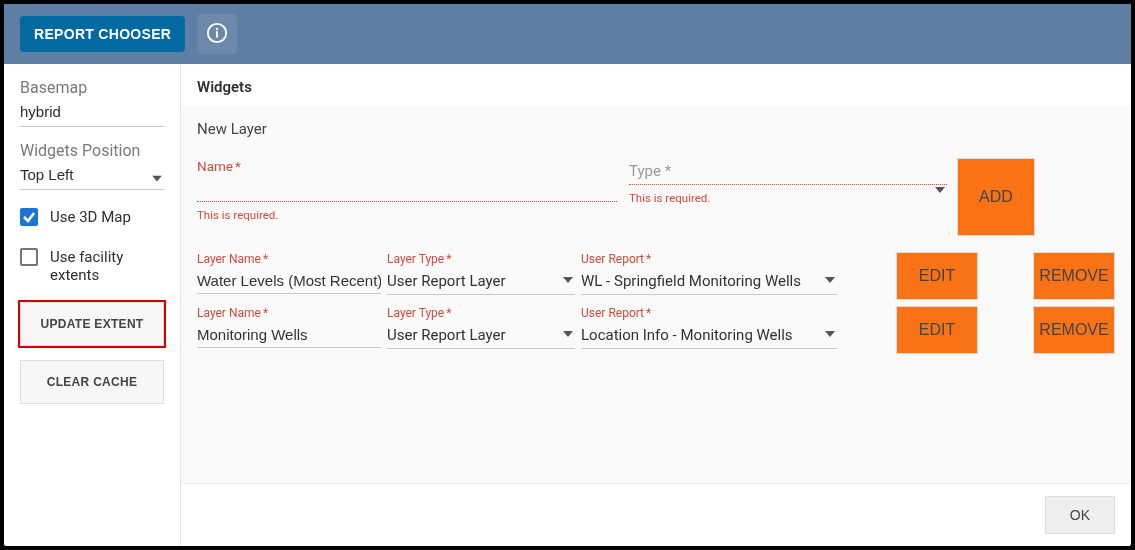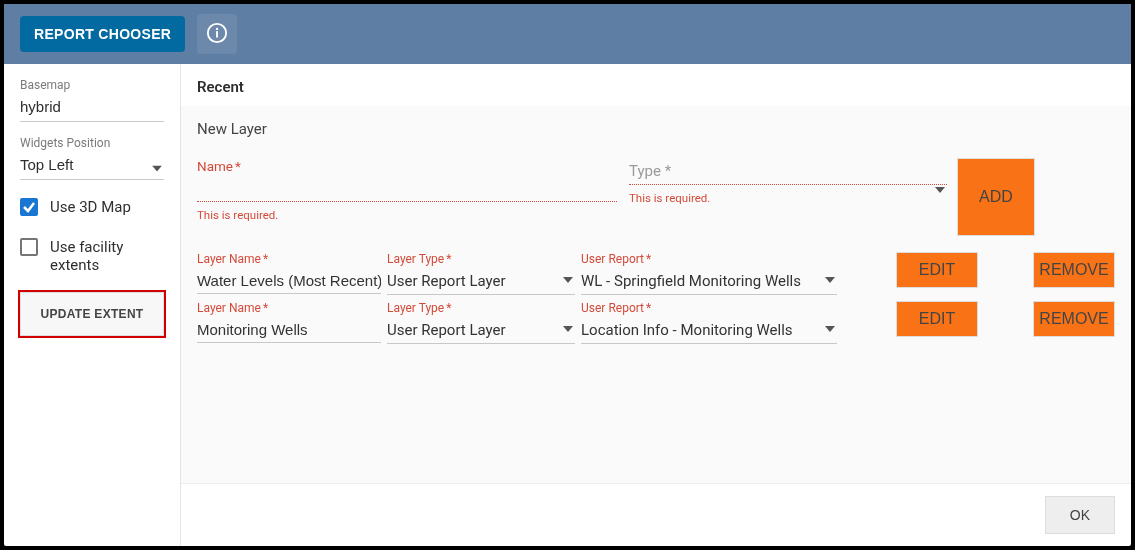--- a/index.html
+++ b/index.html
@@ -71,21 +71,21 @@
     flex-direction: column;
     gap: 14px;
   }
   .sidebar h3 {
     font-size: 16px;
     font-weight: 600;
     color: #2f2f2f;
     margin-bottom: 4px;
   }
   .field-label-small {
-    font-size: 12px;
+    font-size: 16px;
     color: #7a7a7a;
     margin-bottom: 2px;
   }
   .field-input {
     width: 100%;
     border: none;
     border-bottom: 1px solid #c8c8c8;
     font-size: 15px;
     padding: 4px 0 6px 0;
     background: transparent;
@@ -218,21 +218,21 @@
 
   .btn-add, .btn-small {
     border: 1px solid #ddd;
     background: #f97316;
     font-size: 16px;
     font-weight: 500;
     color: #444;
     cursor: pointer;
   }
   .btn-add { width: 78px; height: 78px; }
-  .btn-small { width: 82px; height: 36px; margin-left: 41px; }
+  .btn-small { width: 82px; height: 48px; margin-left: 41px; }
 
   .layer-row {
     display: flex;
     align-items: flex-start;
     margin-bottom: 6px;
   }
   .lr-col-name { width: 184px; }
   .lr-col-type { width: 188px; margin-left: 6px; }
   .lr-col-rep  { width: 256px; margin-left: 6px; }
   .lr-actions  { display: flex; gap: 14px; margin-left: 18px; }
@@ -301,24 +301,25 @@
         </span>
         <span>Use 3D Map</span>
       </div>
 
       <div class="check-row">
         <span class="checkbox"></span>
         <span>Use facility extents</span>
       </div>
 
       <button class="sidebar-btn highlight">UPDATE EXTENT</button>
+      <button class="sidebar-btn">CLEAR CACHE</button>
     </div>
 
     <div class="main">
-      <div class="main-head">Recent</div>
+      <div class="main-head">Widgets</div>
 
       <div class="layers-area">
         <div class="new-layer-label">New Layer</div>
 
         <div class="new-row">
           <div class="fld col-name">
             <div class="fld-label"><span>Name</span><span class="ast">*</span></div>
             <input class="fld-underline" style="">
             <div class="err-text">This is required.</div>
           </div>

